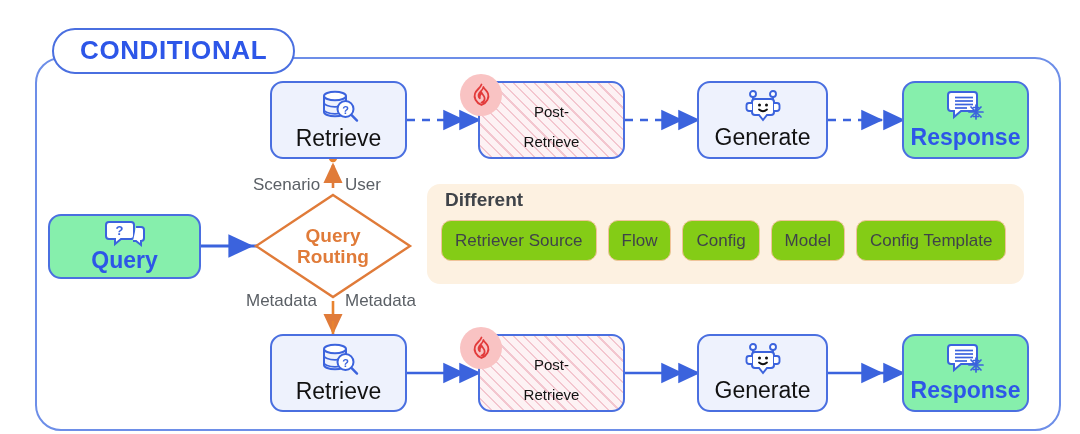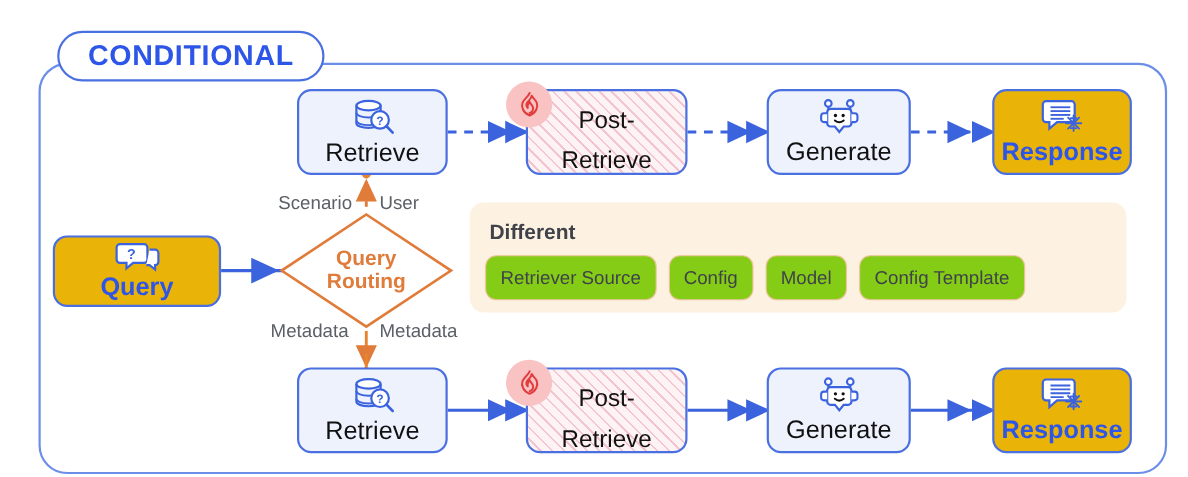--- a/index.html
+++ b/index.html
@@ -29,29 +29,29 @@
     position:absolute;box-sizing:border-box;
     border:2.2px solid #4a6fe0;border-radius:13px;
     display:flex;flex-direction:column;align-items:center;justify-content:center;
     background:#eef2fd;
   }
   .node .ico{display:block;line-height:0;}
   .node .lbl{
     font-size:23px;color:#111111;line-height:1.02;text-align:center;
     margin-top:2px;white-space:nowrap;
   }
-  .node.cream{background:#eab308;}
+  .node.cream{background:#86efac;}
   .node.cream .lbl{color:#2d56e8;font-weight:bold;}
   .node.hatch{
     background:
       repeating-linear-gradient(45deg,
         #f3c6cf 0px,#f3c6cf 1.6px,
         #fdf2f4 1.6px,#fdf2f4 7.5px);
   }
-  .node.hatch .lbl{font-size:22px;line-height:1.06;color:#121212;margin-top:14px;}
+  .node.hatch .lbl{font-size:15px;line-height:1.06;color:#121212;margin-top:14px;}
 
   
   .diamond-wrap{position:absolute;left:253px;top:176px;width:160px;height:108px;}
   .diamond-shape{
     position:absolute;left:0;top:0;width:100%;height:100%;
   }
   .diamond-text{
     position:absolute;left:0;top:0;width:100%;height:100%;
     display:flex;flex-direction:column;align-items:center;justify-content:center;
     color:#e07b39;font-size:19px;font-weight:bold;line-height:1.12;text-align:center;
@@ -60,21 +60,21 @@
 
   
   .edge-label{
     position:absolute;font-size:17px;color:#5b6066;white-space:nowrap;line-height:1;
   }
 
   
   .diff-panel{
     position:absolute;left:427px;top:168px;width:597px;height:100px;
     background:#fdf1e1;border-radius:13px;box-sizing:border-box;
-    padding:15px 14px 0 14px;
+    padding:3px 14px 0 14px;
   }
   .diff-title{font-size:19px;color:#3f4349;font-weight:bold;line-height:1;margin:3px 0 0 4px;}
   .chips{display:flex;align-items:center;gap:11px;margin-top:11px;}
   .chip{
     background:#84cc16;border:1.6px solid #f0c39a;border-radius:10px;
     font-size:17px;color:#3f4349;padding:11px 13px;line-height:1;white-space:nowrap;
     box-sizing:border-box;
   }
 
   
@@ -236,20 +236,21 @@
         </g>
       </svg>
     </span>
     <span class="lbl">Response</span>
   </div>
 
   <div class="diff-panel">
     <div class="diff-title">Different</div>
     <div class="chips">
       <div class="chip">Retriever Source</div>
+      <div class="chip">Flow</div>
       <div class="chip">Config</div>
       <div class="chip">Model</div>
       <div class="chip">Config Template</div>
     </div>
   </div>
 
   <div class="node" style="left:270px;top:318px;width:137px;height:78px;">
     <span class="ico">
       <svg width="42" height="36" viewBox="0 0 42 36">
         <ellipse cx="17" cy="7" rx="11" ry="4.3" fill="#ffffff" stroke="#3b63dd" stroke-width="2"></ellipse>

